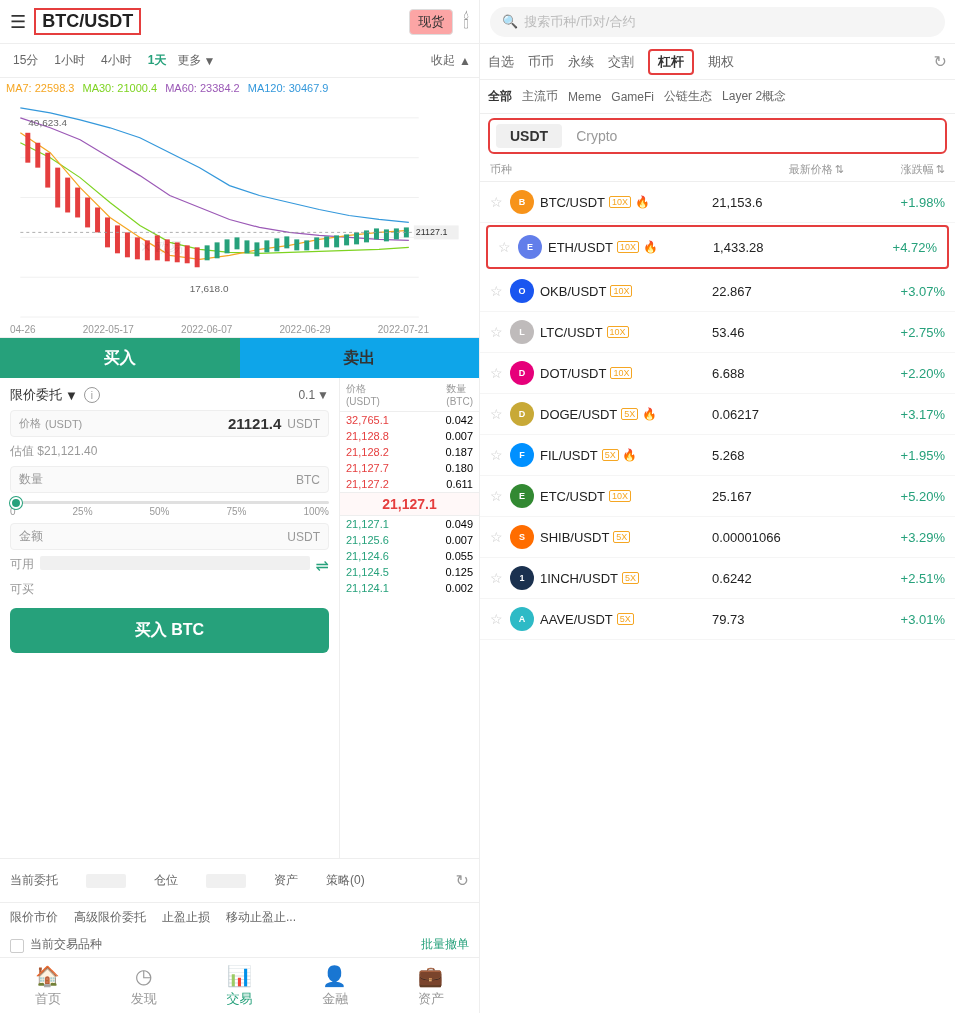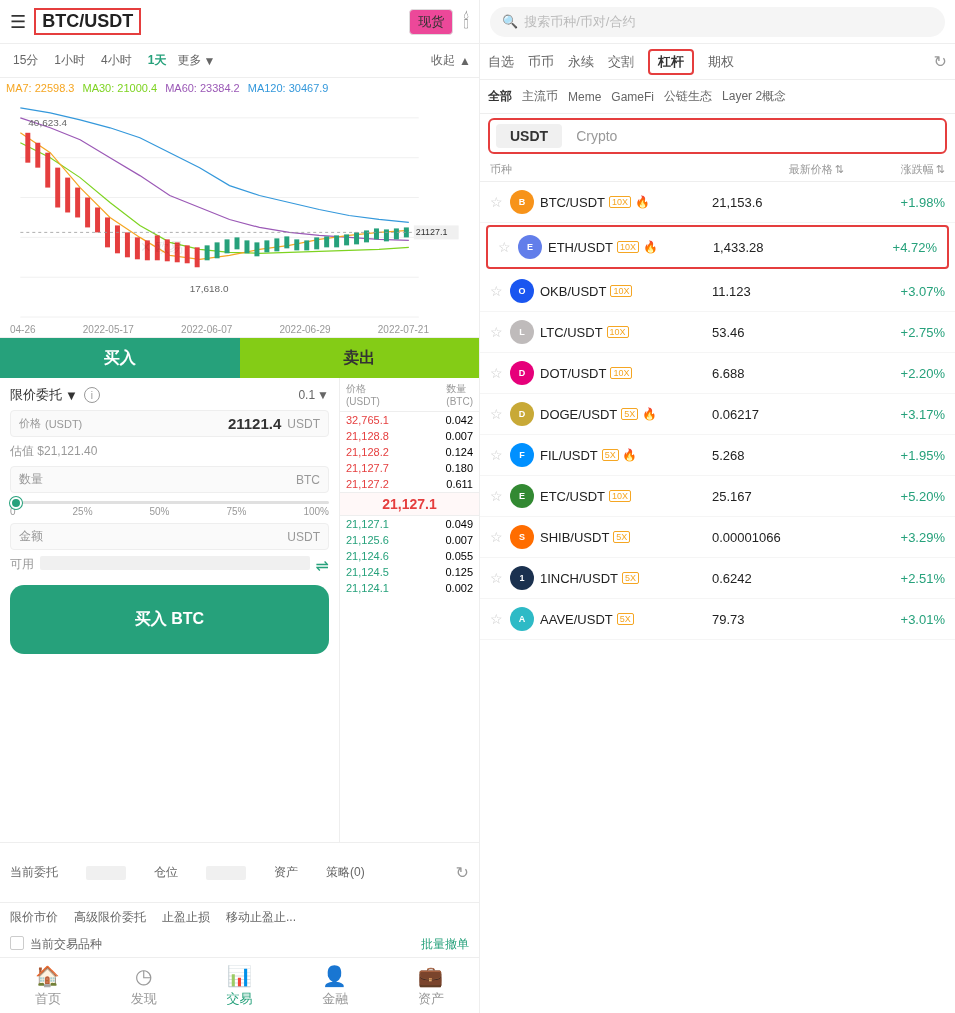--- a/index.html
+++ b/index.html
@@ -37,21 +37,21 @@
     }
     .pair-title {
       font-size: 18px;
       font-weight: bold;
       color: #222;
       border: 2px solid #e53e3e;
       padding: 1px 6px;
       margin-right: auto;
     }
     .spot-btn {
-      background: #ec4899;
+      background: #fca5a5;
       border: 1px solid #ddd;
       border-radius: 4px;
       padding: 3px 8px;
       font-size: 13px;
       color: #333;
       margin-right: 10px;
     }
     .candle-icon {
       font-size: 20px;
       color: #555;
@@ -148,21 +148,21 @@
       color: #fff;
       font-size: 16px;
       font-weight: bold;
       display: flex;
       align-items: center;
       justify-content: center;
       cursor: pointer;
     }
     .sell-tab {
       flex: 1;
-      background: #84cc16;
+      background: #0ea5e9;
       color: #333;
       font-size: 16px;
       font-weight: bold;
       display: flex;
       align-items: center;
       justify-content: center;
       cursor: pointer;
     }
 
     .order-form-container {
@@ -337,22 +337,22 @@
       font-size: 12px;
       color: #999;
     }
 
     .buy-btn {
       background: #26a17b;
       color: #fff;
       font-size: 16px;
       font-weight: bold;
       text-align: center;
-      padding: 24px;
-      border-radius: 14px;
+      padding: 12px;
+      border-radius: 6px;
       cursor: pointer;
       margin-top: 4px;
     }
 
     
     .order-book {
       width: 140px;
       border-left: 1px solid #eee;
       display: flex;
       flex-direction: column;
@@ -384,42 +384,42 @@
       color: #e53e3e;
       border-top: 1px solid #eee;
       border-bottom: 1px solid #eee;
       background: #fff8f8;
     }
 
     
     .order-bottom-tabs {
       border-top: 1px solid #eee;
       display: flex;
-      padding: 20px 10px;
+      padding: 12px 10px;
       font-size: 12px;
       color: #666;
       gap: 28px;
       align-items: center;
       flex-wrap: wrap;
     }
     .ob-tab { cursor: pointer; }
 
     .order-sub-tabs {
       border-top: 1px solid #eee;
       display: flex;
       padding: 6px 10px;
       font-size: 12px;
       color: #666;
       gap: 16px;
       align-items: center;
     }
 
     .checkbox-row {
       display: flex;
-      align-items: flex-start;
+      align-items: flex-end;
       gap: 6px;
       padding: 4px 10px;
       font-size: 12px;
       color: #666;
     }
     .checkbox {
       width: 14px;
       height: 14px;
       border: 1px solid #ccc;
       border-radius: 2px;
@@ -823,41 +823,44 @@
           <span class="amount-label">金额</span>
           <span class="amount-unit">USDT</span>
         </div>
 
         <div class="available-row">
           <span class="available-label">可用</span>
           <div class="available-value"></div>
           <span class="transfer-icon">⇌</span>
         </div>
 
+        <div class="buyable-row">
+          <span class="buyable-label">可买</span>
+        </div>
 
         <div class="buy-btn">买入 BTC</div>
       </div>
 
       <div class="order-book">
         <div class="ob-header">
           <span>价格<br>(USDT)</span>
           <span>数量<br>(BTC)</span>
         </div>
 
         <div class="ob-entry">
           <span class="ob-ask">32,765.1</span>
           <span>0.042</span>
         </div>
         <div class="ob-entry">
           <span class="ob-ask">21,128.8</span>
           <span>0.007</span>
         </div>
         <div class="ob-entry">
           <span class="ob-ask">21,128.2</span>
-          <span>0.124</span>
+          <span>0.187</span>
         </div>
         <div class="ob-entry">
           <span class="ob-ask">21,127.7</span>
           <span>0.180</span>
         </div>
         <div class="ob-entry">
           <span class="ob-ask">21,127.2</span>
           <span>0.611</span>
         </div>
 
@@ -1011,21 +1014,21 @@
 
     <div class="market-item">
       <span class="star-icon">☆</span>
       <div class="coin-icon coin-okb">O</div>
       <div class="coin-info">
         <span class="coin-name">
           <span>OKB/USDT</span>
           <span class="leverage-badge">10X</span>
         </span>
       </div>
-      <span class="coin-price">11.123</span>
+      <span class="coin-price">22.867</span>
       <span class="coin-change positive">+3.07%</span>
     </div>
 
     <div class="market-item">
       <span class="star-icon">☆</span>
       <div class="coin-icon coin-ltc">L</div>
       <div class="coin-info">
         <span class="coin-name">
           <span>LTC/USDT</span>
           <span class="leverage-badge">10X</span>

